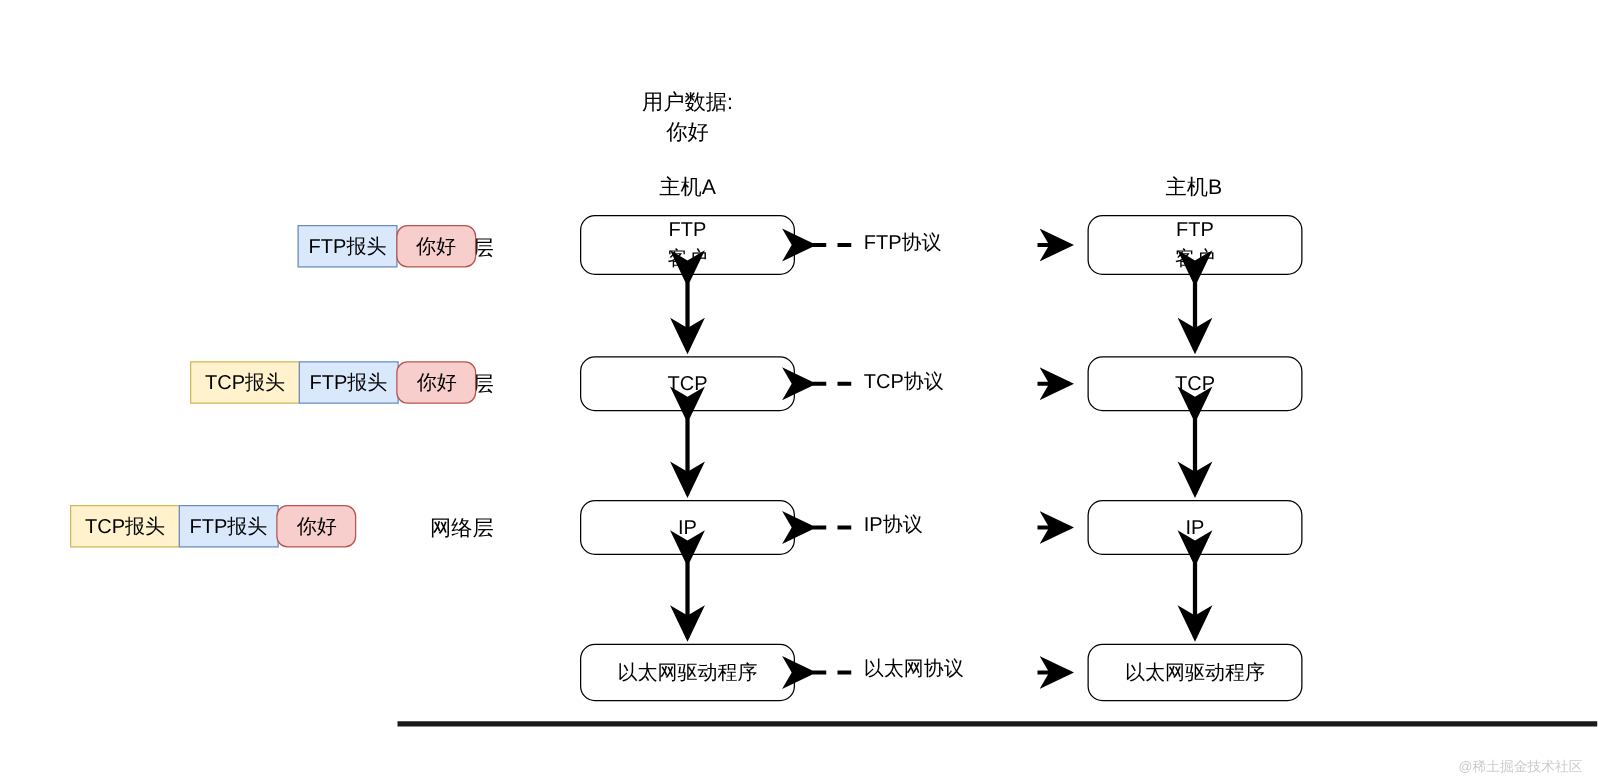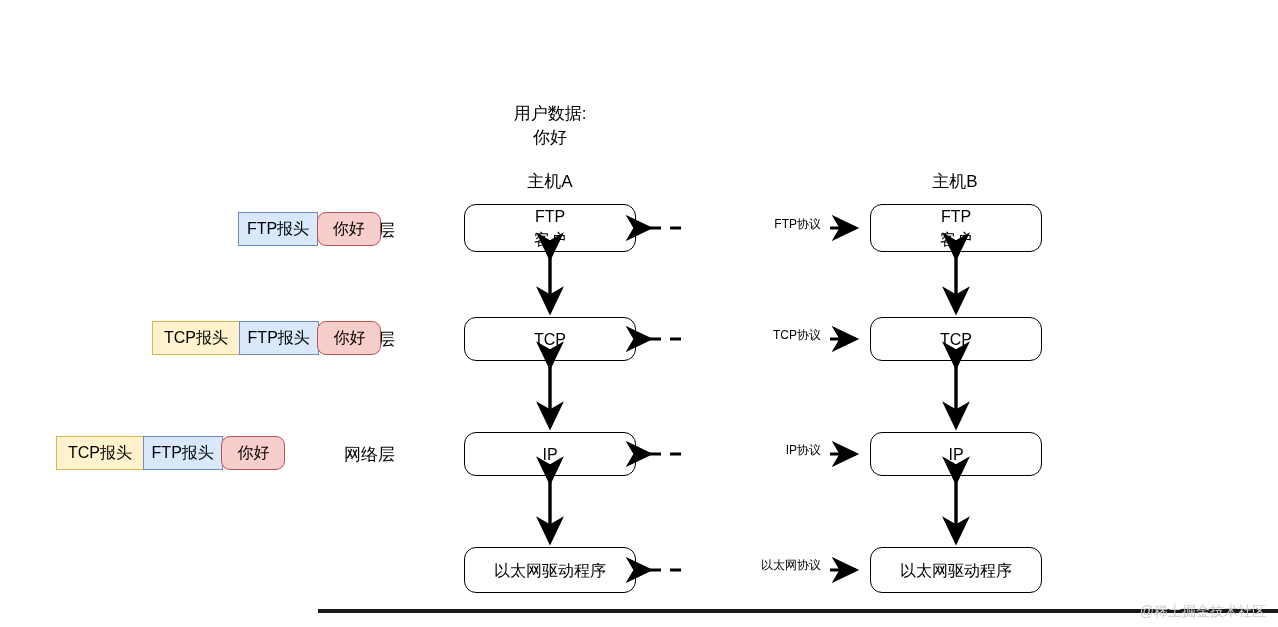--- a/index.html
+++ b/index.html
@@ -4,21 +4,21 @@
 <style>
   html,body{margin:0;padding:0;}
   body{
     width:1278px;height:627px;
     background:#ffffff;
     font-family:"Liberation Sans","DejaVu Sans",sans-serif;
     position:relative;
     overflow:hidden;
     color:#000;
   }
-  #stage{position:absolute;inset:0;margin-top:32px;}
+  #stage{position:absolute;inset:0;}
 
   
   .abs{position:absolute;}
 
   
   .caption{
     font-size:17px;line-height:24px;text-align:center;
     white-space:pre;color:#000;
   }
   .hostlabel{font-size:17px;text-align:center;white-space:nowrap;}
@@ -61,28 +61,28 @@
   .seg.data{
     background:#f8cecc;border-color:#b85450;
     border-radius:9px;
   }
 
   
   #arrows{position:absolute;left:0;top:0;width:1278px;height:627px;pointer-events:none;}
 
   
   .protolabel{
-    position:absolute;font-size:12px;white-space:nowrap;
-    background:#fff;padding:0 3px;text-align:right;
+    position:absolute;font-size:16px;white-space:nowrap;
+    background:#fff;padding:0 3px;text-align:left;
   }
 
   
   .watermark{
     position:absolute;right:12px;bottom:6px;
-    font-size:14px;color:#cccccc;white-space:nowrap;
+    font-size:11px;color:#cccccc;white-space:nowrap;
   }
 </style>
 </head>
 <body>
 
 <div id="stage">
 
   <div class="abs caption" style="left:455px;top:70px;width:190px;">用户数据:
 你好</div>
 

